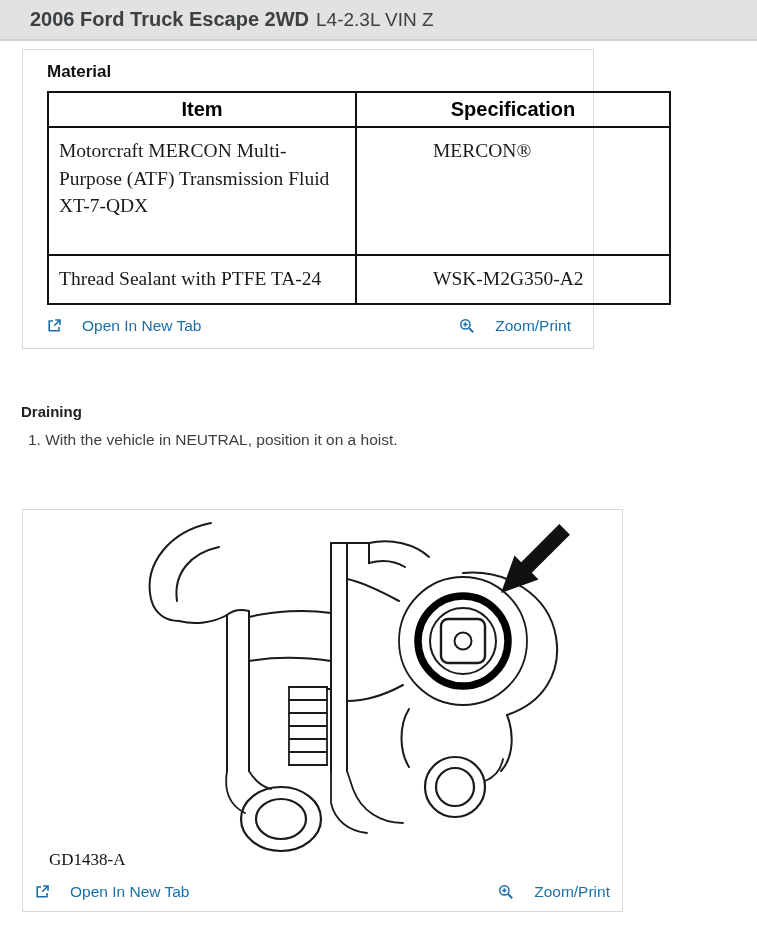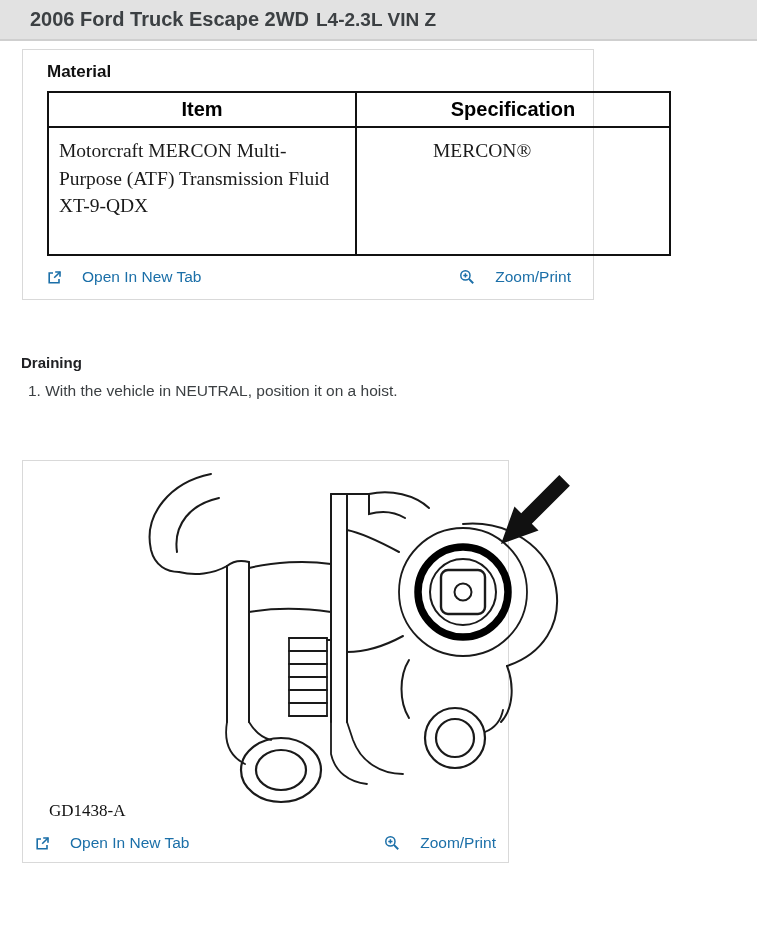--- a/index.html
+++ b/index.html
@@ -22,38 +22,38 @@
     padding-left: 30px;
     text-align: right;
   }
   .header .title-bold {
     font-size: 20px;
     font-weight: 700;
     color: #3c4043;
   }
   .header .title-rest {
     font-size: 19px;
-    font-weight: 700;
+    font-weight: 400;
     color: #3c4043;
     margin-left: 7px;
   }
 
   
   .card {
     background: #fff;
     border: 1px solid #d9d9d9;
   }
   .card-material {
     margin: 8px 0 0 22px;
     width: 572px;
     padding: 10px 22px 13px 24px;
   }
   .card-figure {
     margin: 60px 0 0 22px;
-    width: 487px;
+    width: 601px;
     padding: 5px 12px 10px 12px;
   }
 
   .material-heading {
     font-size: 17px;
     font-weight: 700;
     color: #111;
     margin: 2px 0 9px 0;
   }
 
@@ -131,22 +131,26 @@
 
 <div class="card card-material">
   <div class="material-heading">Material</div>
   <table class="spec-table">
     <tbody>
         <tr>
       <th>Item</th>
       <th>Specification</th>
     </tr>
     <tr class="row-tall">
-      <td class="col-item">Motorcraft MERCON Multi-Purpose (ATF) Transmission Fluid XT-9-QDX</td>
+      <td class="col-item">Motorcraft MERCON Multi-Purpose (ATF) Transmission Fluid XT-7-QDX</td>
       <td class="col-spec">MERCON®</td>
+    </tr>
+    <tr>
+      <td class="col-item">Thread Sealant with PTFE TA-24</td>
+      <td class="col-spec">WSK-M2G350-A2</td>
     </tr>
   </tbody>
     </table>
   <div class="links-row">
     <a class="action-link">
       <svg width="15" height="15" viewBox="0 0 15 15" fill="none" stroke="#1b6fa8" stroke-width="1.6">
         <path d="M6,3 H2.2 V12.8 H12 V9"></path>
         <path d="M8.2,2 H13 V6.8"></path>
         <path d="M13,2 L7.2,7.8"></path>
       </svg>

